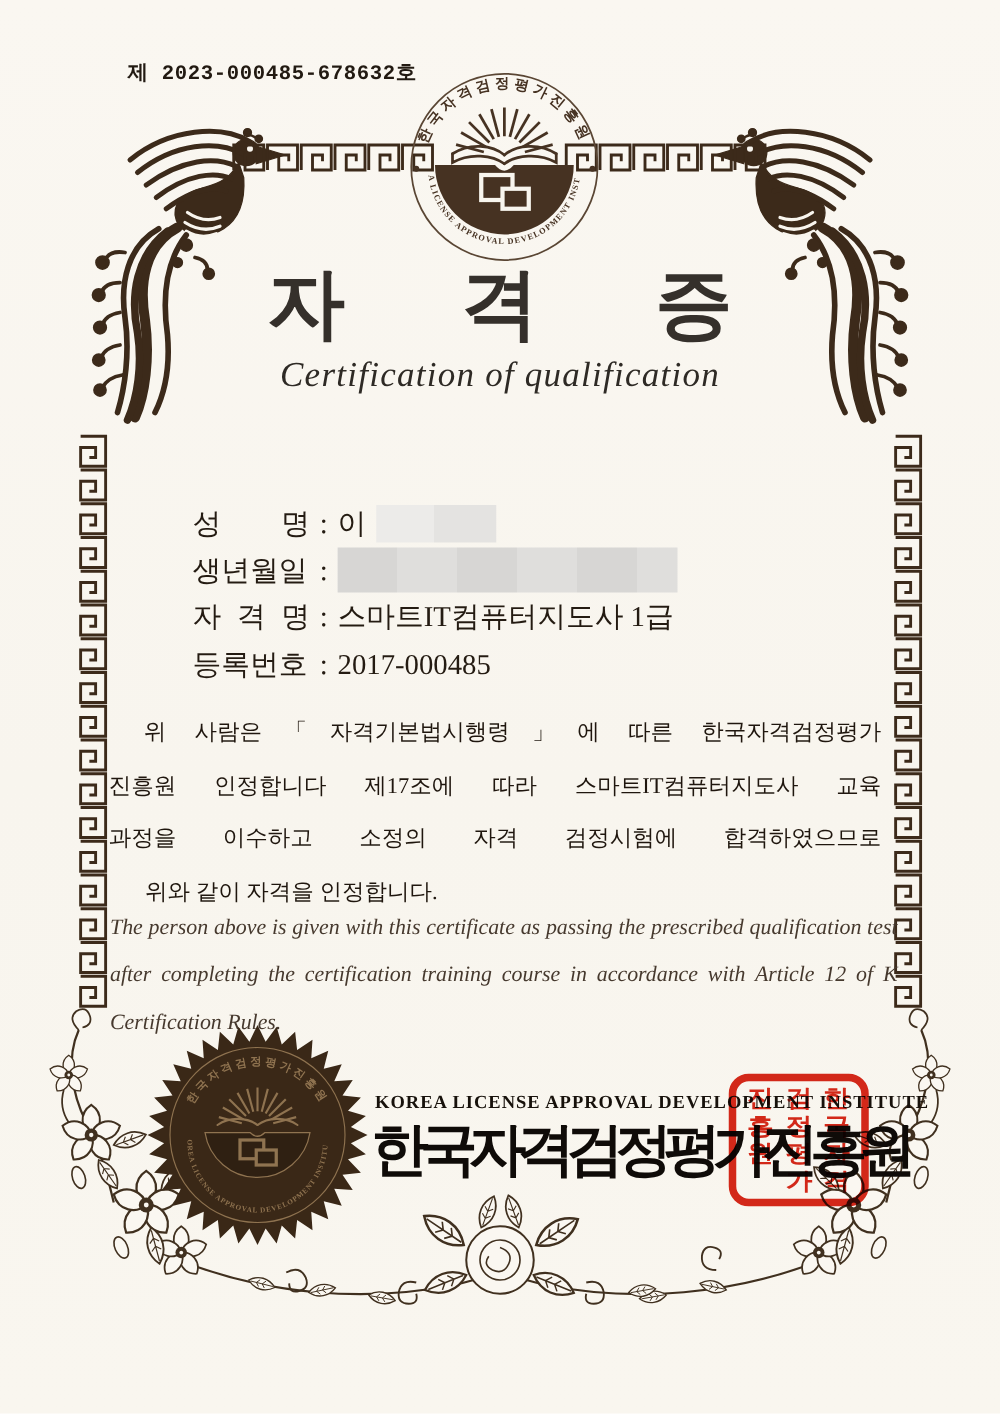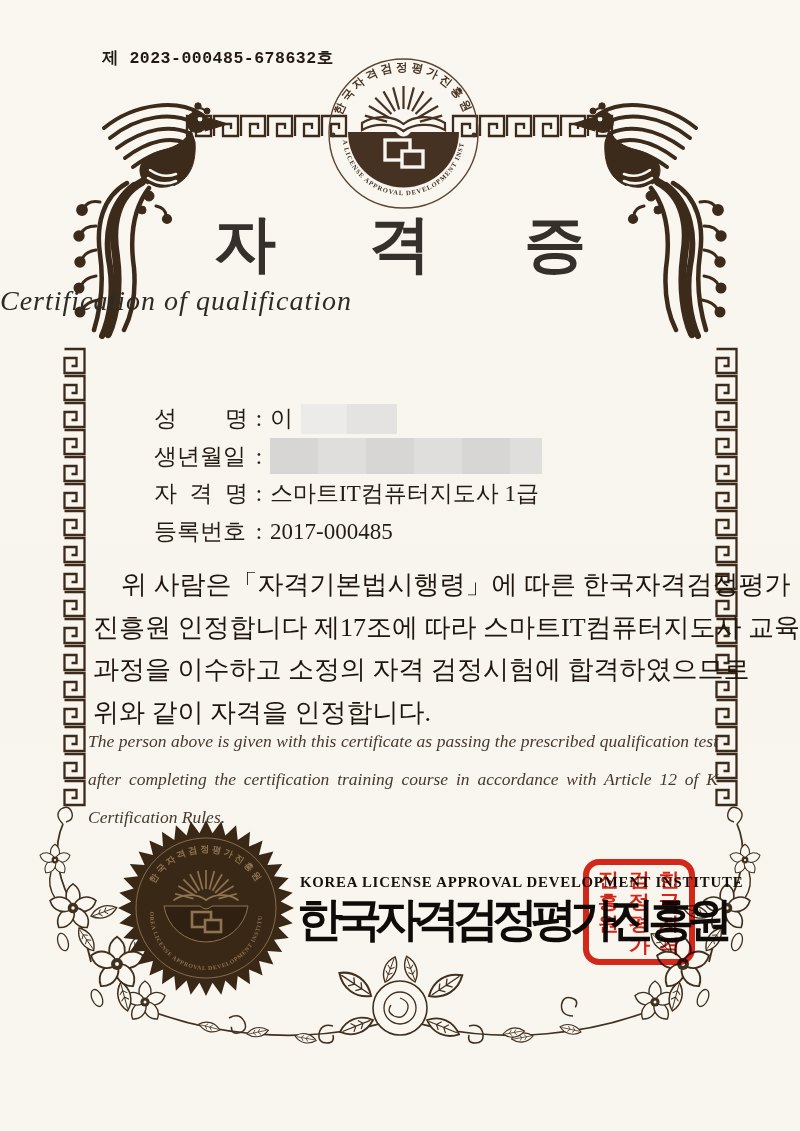--- a/index.html
+++ b/index.html
@@ -10,37 +10,37 @@
   }
   .abs{position:absolute;}
   svg{display:block;overflow:visible;}
 
   .cert-no{left:102px;top:47px;font-family:Liberation Mono, monospace;
     font-weight:600;font-size:16.5px;letter-spacing:.5px;color:#221a12;}
 
   .title-row{left:50%;top:213px;transform:translateX(-50%);width:372px;
     display:flex;justify-content:space-between;}
   .title-row span{font-size:62px;font-weight:700;line-height:1;color:#35302b;}
-  .subtitle{left:0;top:285px;width:800px;text-align:left;font-style:italic;
+  .subtitle{left:0;top:285px;width:800px;text-align:center;font-style:italic;
     font-size:28px;letter-spacing:1px;color:#2e2a25;}
 
   .fields{left:134px;top:400px;width:460px;font-size:23px;line-height:37.5px;}
   .frow{display:flex;align-items:center;height:37.5px;margin-left:20px;}
   .flabel{display:inline-block;width:94px;text-align:justify;text-align-last:justify;}
   .fcolon{display:inline-block;width:22px;text-align:center;}
   .fval{white-space:nowrap;}
   .redact1{display:inline-block;vertical-align:middle;margin-left:8px;width:96px;height:30px;
     background:linear-gradient(90deg,#ecebe9 0 46px,#e4e3e1 46px 100%);}
   .redact2{display:inline-block;vertical-align:middle;width:272px;height:36px;
     background:repeating-linear-gradient(90deg,#d7d6d4 0 48px,#dfdedc 48px 96px);}
 
-  .bodytext{left:93px;top:564px;width:618px;font-size:26px;line-height:42.6px;color:#1f160e;}
+  .bodytext{left:87px;top:564px;width:618px;font-size:18px;line-height:42.6px;color:#1f160e;}
   .bline{text-align:justify;text-align-last:justify;white-space:nowrap;}
   .bline.first{padding-left:28px;}
-  .bline.last{text-align-last:left;white-space:normal;}
+  .bline.last{text-align-last:left;white-space:normal;margin-left:29px;}
 
   .entext{left:88px;top:722px;width:630px;font-style:italic;font-size:17.5px;
     line-height:38px;color:#46392e;font-family:Liberation Serif, serif;}
   .eline{text-align:justify;text-align-last:justify;}
   .eline.last{text-align-last:left;}
 
   .inst-en{left:300px;top:874px;font-weight:700;font-size:14.8px;letter-spacing:.8px;color:#17110b;}
   .inst-ko{left:297px;top:889px;font-family:"Liberation Sans",sans-serif;font-weight:900;
     font-size:46px;letter-spacing:-7px;color:#0f0b08;white-space:nowrap;}
 

